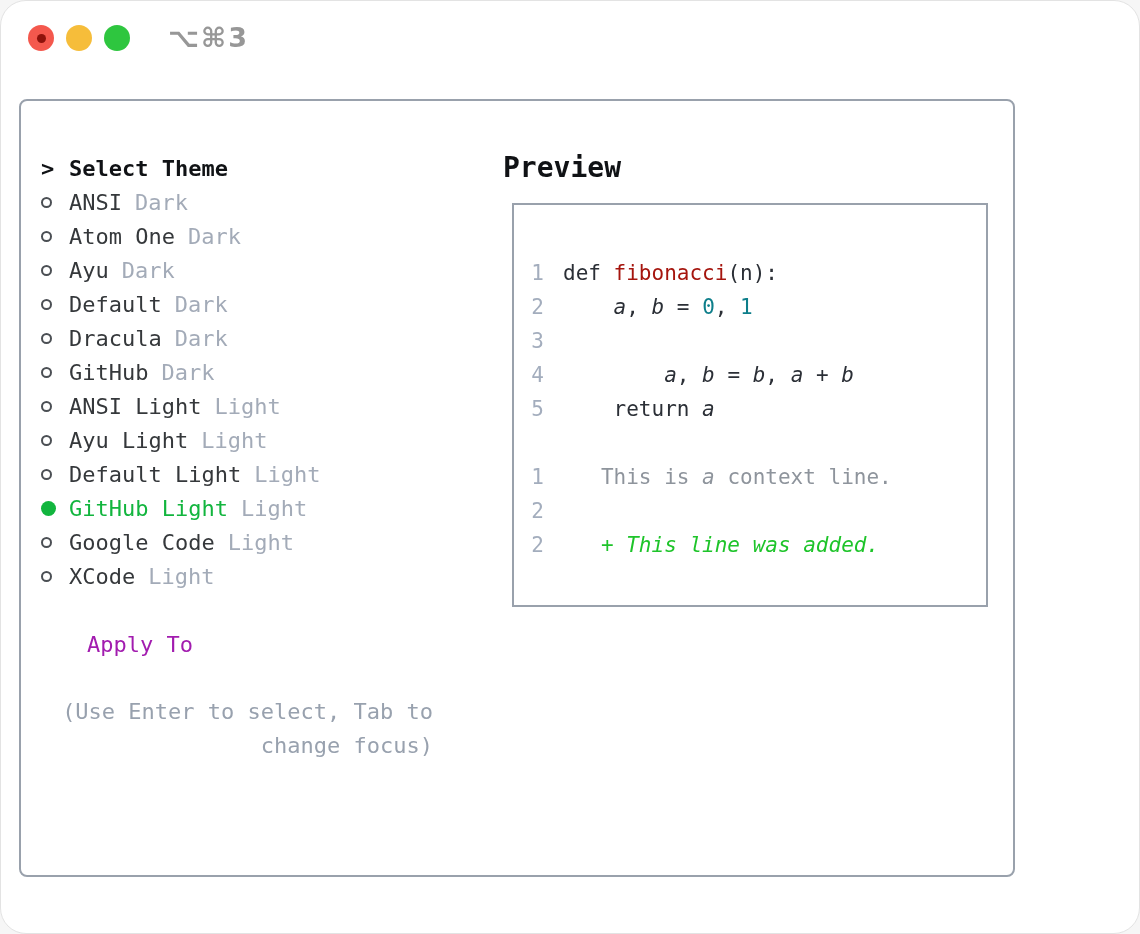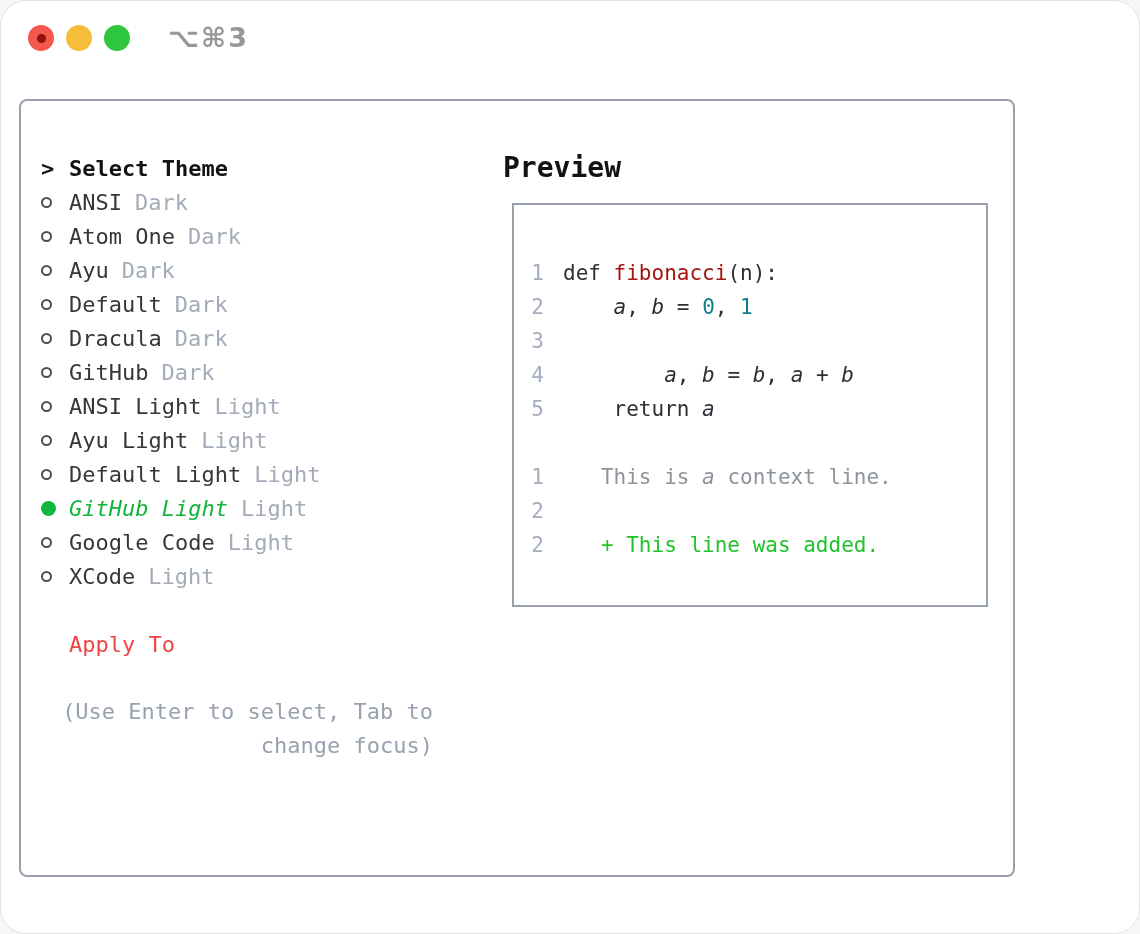--- a/index.html
+++ b/index.html
@@ -26,47 +26,47 @@
   .panel{position:absolute;left:18px;top:98px;width:996px;height:778px;
          border:2px solid var(--border);border-radius:8px;background:#fff;}
 
   
   .left-col{position:absolute;left:20px;top:50px;width:440px;font-size:22px;}
   .row{height:34px;display:flex;align-items:center;}
   .spacer{height:34px;}
   .marker{width:28px;flex-shrink:0;display:flex;align-items:center;}
   .focus-marker{font-weight:bold;color:var(--header_text);}
   .header-label{font-weight:bold;color:var(--header_text);}
-  .apply-label{color:#ef4444;}
+  .apply-label{color:#a21caf;margin-left:18px;}
   .radio{width:11px;height:11px;border:2px solid #4b4f54;border-radius:50%;display:inline-block;}
   .selected .radio{width:15px;height:15px;border:none;background:var(--selected_green);}
   .t-name{color:var(--label_text);margin-right:13px;white-space:pre;}
   .t-variant{color:var(--variant_text);white-space:pre;}
-  .selected .t-name{color:var(--selected_green);font-style:italic;}
+  .selected .t-name{color:var(--selected_green);}
   .a-label{color:var(--label_text);white-space:pre;}
   .selected .a-label{color:var(--selected_green);}
   .hint{width:392px;line-height:34px;color:var(--hint_text);text-align:right;}
 
   
   .preview-title{position:absolute;left:482px;top:50px;height:34px;line-height:34px;
                  font-size:28px;font-weight:bold;color:var(--header_text);}
   .preview-box{position:absolute;left:491px;top:102px;width:476px;height:404px;
                border:2px solid var(--border);padding:51px 0 0 16px;font-size:21px;}
   .cline{height:34px;display:flex;align-items:center;}
   .lnum{width:14px;text-align:right;margin-right:19px;color:var(--line_number);flex-shrink:0;}
   .ccode{white-space:pre;}
   .seg-code{color:var(--code_text);margin-top:20px;}
   .seg-func{color:var(--function_red);}
   .seg-number{color:var(--number_teal);}
   .seg-var{color:var(--code_text);font-style:italic;}
   .seg-call{color:var(--call_blue);}
   .seg-context{color:var(--context_gray);}
   .seg-context-var{color:var(--context_gray);font-style:italic;}
   .seg-deleted{color:var(--deleted_red);}
-  .seg-added{color:var(--added_green);}
+  .seg-added{color:var(--added_green);font-style:italic;}
 </style>
 </head>
 <body>
 
 <div class="screen">
 
   <div class="titlebar">
     <div class="lights" id="lights">
         <div class="light" style="background: rgb(244, 88, 77);">
           <div class="light-dot" style="background: rgb(142, 18, 11);"></div>

